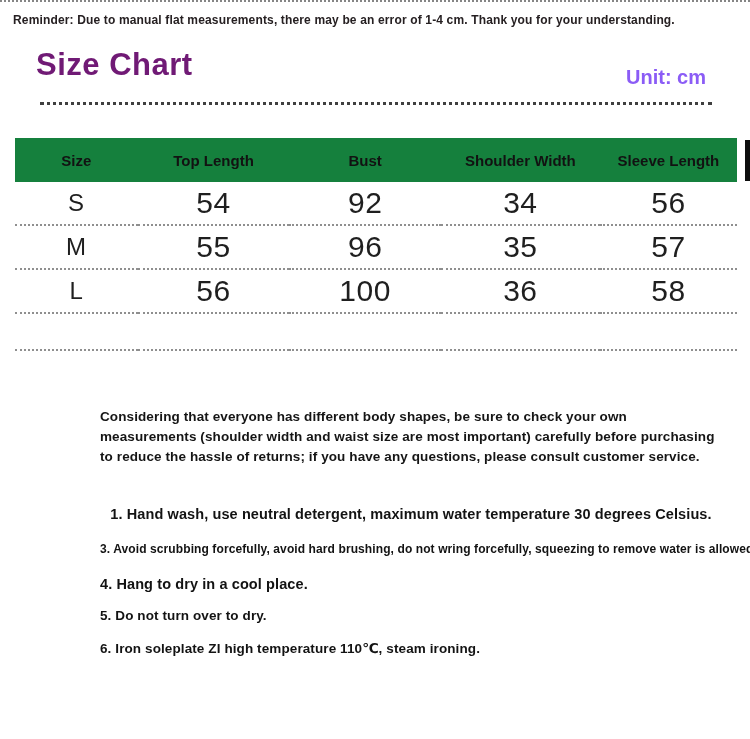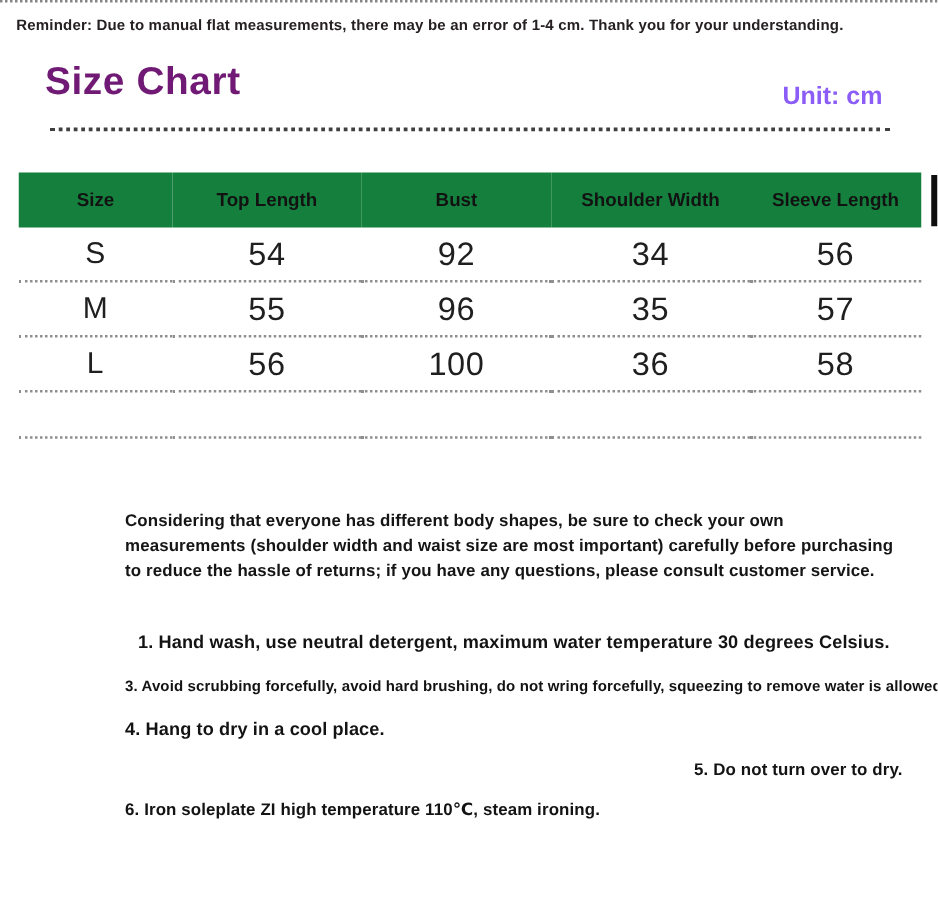--- a/index.html
+++ b/index.html
@@ -46,21 +46,21 @@
   .size-table col.c3{width:21%;}
   .size-table col.c4{width:22%;}
   .size-table col.c5{width:19%;}
   .size-table th{
     background:#15803d;height:44px;
     font-size:15px;font-weight:bold;color:#121212;
     text-align:center;padding:0;
   }
   .size-table td{
     height:42px;text-align:center;vertical-align:middle;
-    font-size:26px;font-weight:400;color:#1f1f1f;
+    font-size:30px;font-weight:400;color:#1f1f1f;
     border-bottom:2px dotted #8f8f8f;padding:0;
     letter-spacing:.5px;
   }
   .size-table td.size-cell{font-size:24px;}
   .size-table tr.empty-row td{height:35px;border-bottom:2px dotted #8f8f8f;}
 
   .table-right-edge-mark{
     position:absolute;top:140px;right:0;width:5px;height:41px;
     background:#0e0e0e;
   }
@@ -70,21 +70,21 @@
     font-size:13.5px;font-weight:bold;line-height:20px;
     color:#151515;letter-spacing:.1px;
   }
 
   .care-list{position:absolute;top:506px;left:100px;right:28px;}
   .care-item{font-weight:bold;color:#131313;white-space:nowrap;letter-spacing:.1px;}
   .care-item.c1{font-size:14.5px;margin-bottom:20px;text-align:center;}
   .care-item.c2{font-size:13px;margin-bottom:17px;}
   .care-item.c3{font-size:12px;margin-bottom:20px;}
   .care-item.c4{font-size:14.5px;margin-bottom:16px;}
-  .care-item.c5{font-size:13.5px;margin-bottom:17px;text-align:right;}
+  .care-item.c5{font-size:13.5px;margin-bottom:17px;}
   .care-item.c6{font-size:13.5px;margin-bottom:0;}
 </style>
 </head>
 <body>
 
 <div class="page">
 
   <div class="top-divider"></div>
 
   <div class="reminder">Reminder: Due to manual flat measurements, there may be an error of 1-4 cm. Thank you for your understanding.</div>

